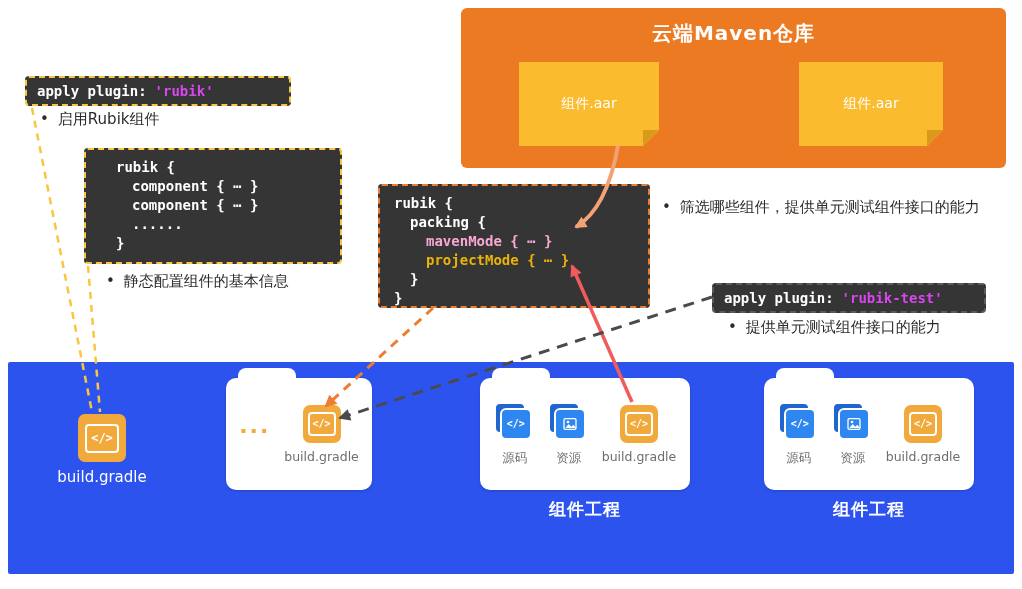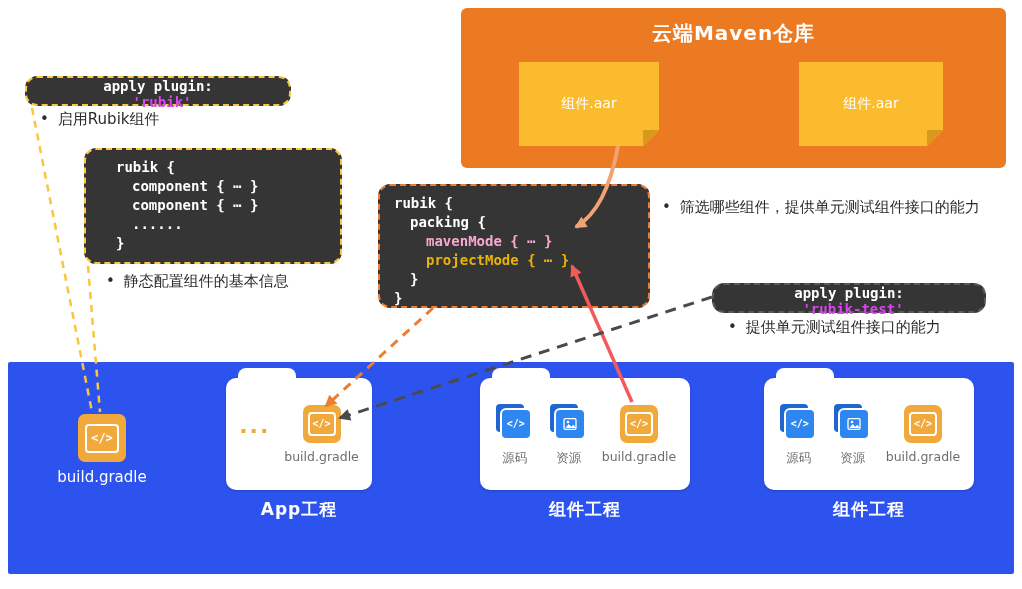--- a/index.html
+++ b/index.html
@@ -14,23 +14,23 @@
     color:#fff;font-size:20px;font-weight:bold;letter-spacing:1px;}
   .tag{position:absolute;width:140px;height:84px;background:#FBBB2E;
     display:flex;align-items:center;justify-content:center;
     color:#fff;font-size:14px;
     clip-path:polygon(0 0,100% 0,100% calc(100% - 16px),calc(100% - 16px) 100%,0 100%);}
   .tag .fold{position:absolute;right:0;bottom:0;width:16px;height:16px;
     background:#D9991C;clip-path:polygon(0 0,100% 0,0 100%);}
   .tag1{left:58px;top:54px;}
   .tag2{left:338px;top:54px;width:144px;}
   
-  .codebox{position:absolute;background:#353535;color:#fff;border-radius:12px;
+  .codebox{position:absolute;background:#353535;color:#fff;border-radius:4px;
     font-family:"DejaVu Sans Mono","Liberation Mono",monospace;
-    font-weight:bold;font-size:14px;box-sizing:border-box;flex-direction:column;}
+    font-weight:bold;font-size:14px;box-sizing:border-box;}
   .b-yellow{border:2px dashed #F8C63F;}
   .b-orange{border:2px dashed #ED7D31;}
   .b-gray{border:2px dashed #5A5A5A;}
   .inlinecode{display:flex;align-items:center;height:30px;padding:0 10px;white-space:nowrap;}
   .cw{color:#fff;}
   .cg{color:#d946ef;margin-left:8px;}
   .blockcode{padding:8px 10px 8px 14px;line-height:19px;}
   .blockcode.deep{padding-left:30px;}
   .ln{white-space:pre;}
   .in1{padding-left:16px;}
@@ -145,21 +145,20 @@
 
   <div class="folder" style="left:226px;top:378px;width:146px;height:112px;">
     <div class="ellipsis">...</div>
     <div class="filecol">
       <div class="yicon sz38">
         <div class="win">&lt;/&gt;</div>
       </div>
       <div class="filelabel">build.gradle</div>
     </div>
   </div>
-  <div class="folder-label" style="left:226px;top:498px;width:146px;">App工程</div>
 
   <div class="folder" style="left:480px;top:378px;width:210px;height:112px;gap:12px;">
     <div class="filecol">
       <div class="stack">
         <div class="sheet back"></div>
         <div class="sheet front">&lt;/&gt;</div>
       </div>
       <div class="filelabel">源码</div>
     </div>
     <div class="filecol">

